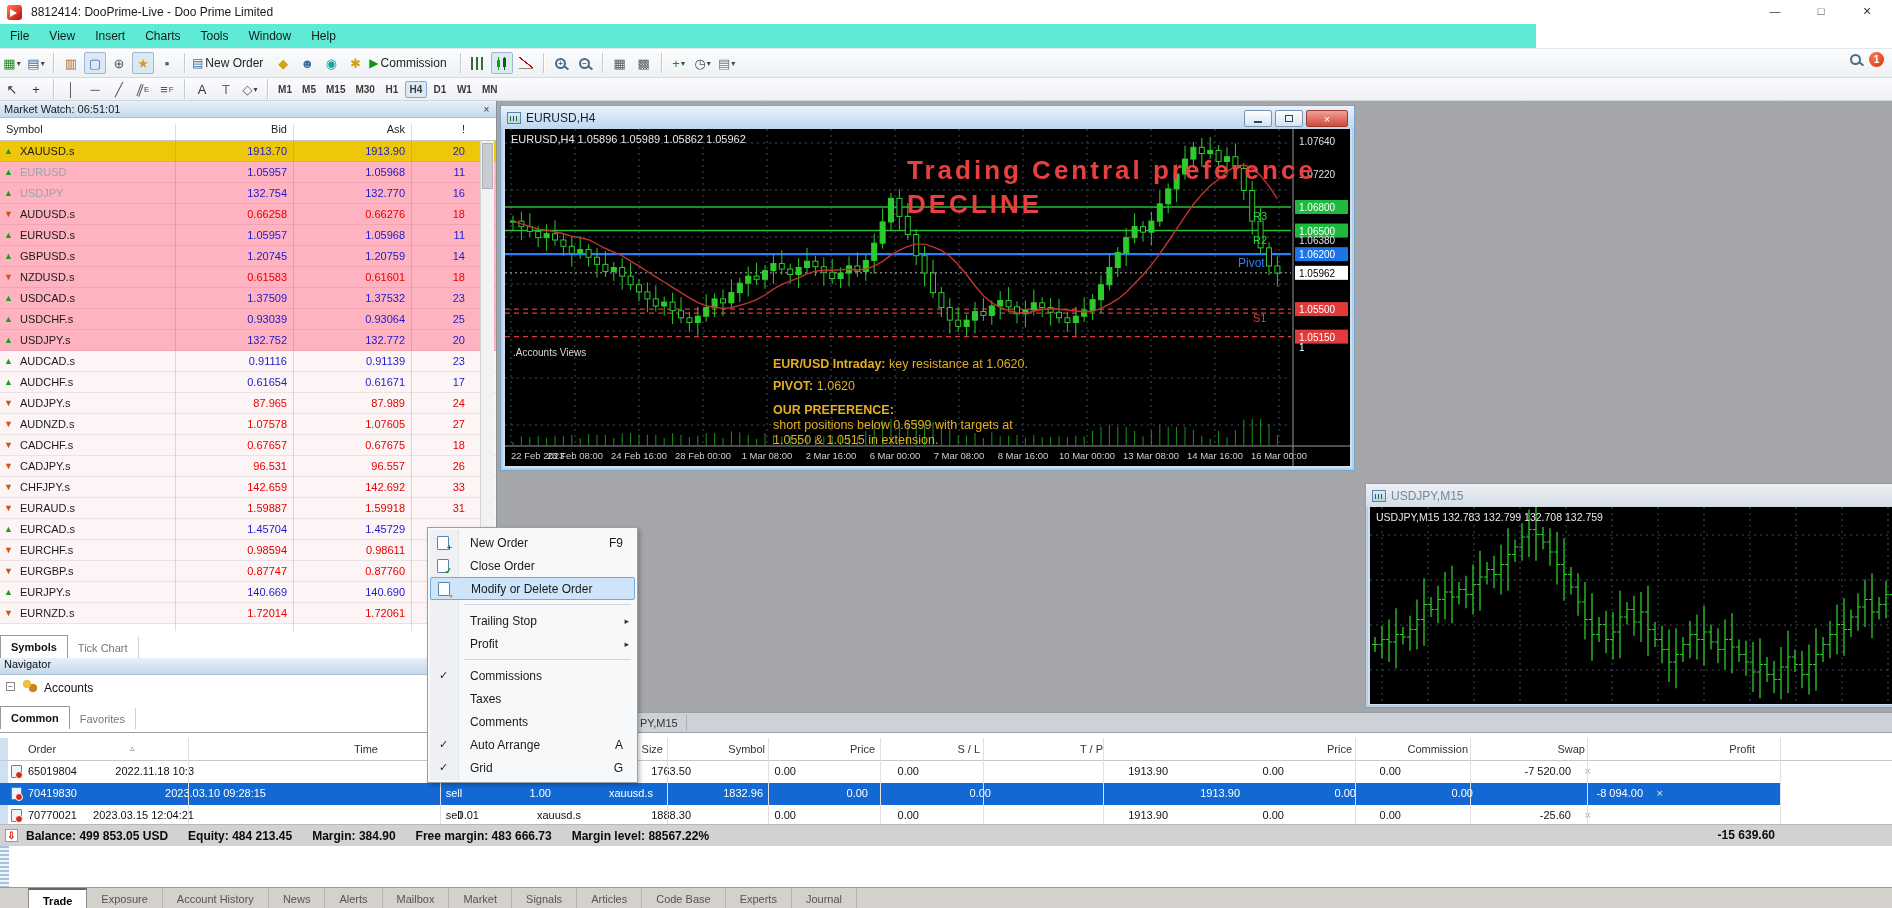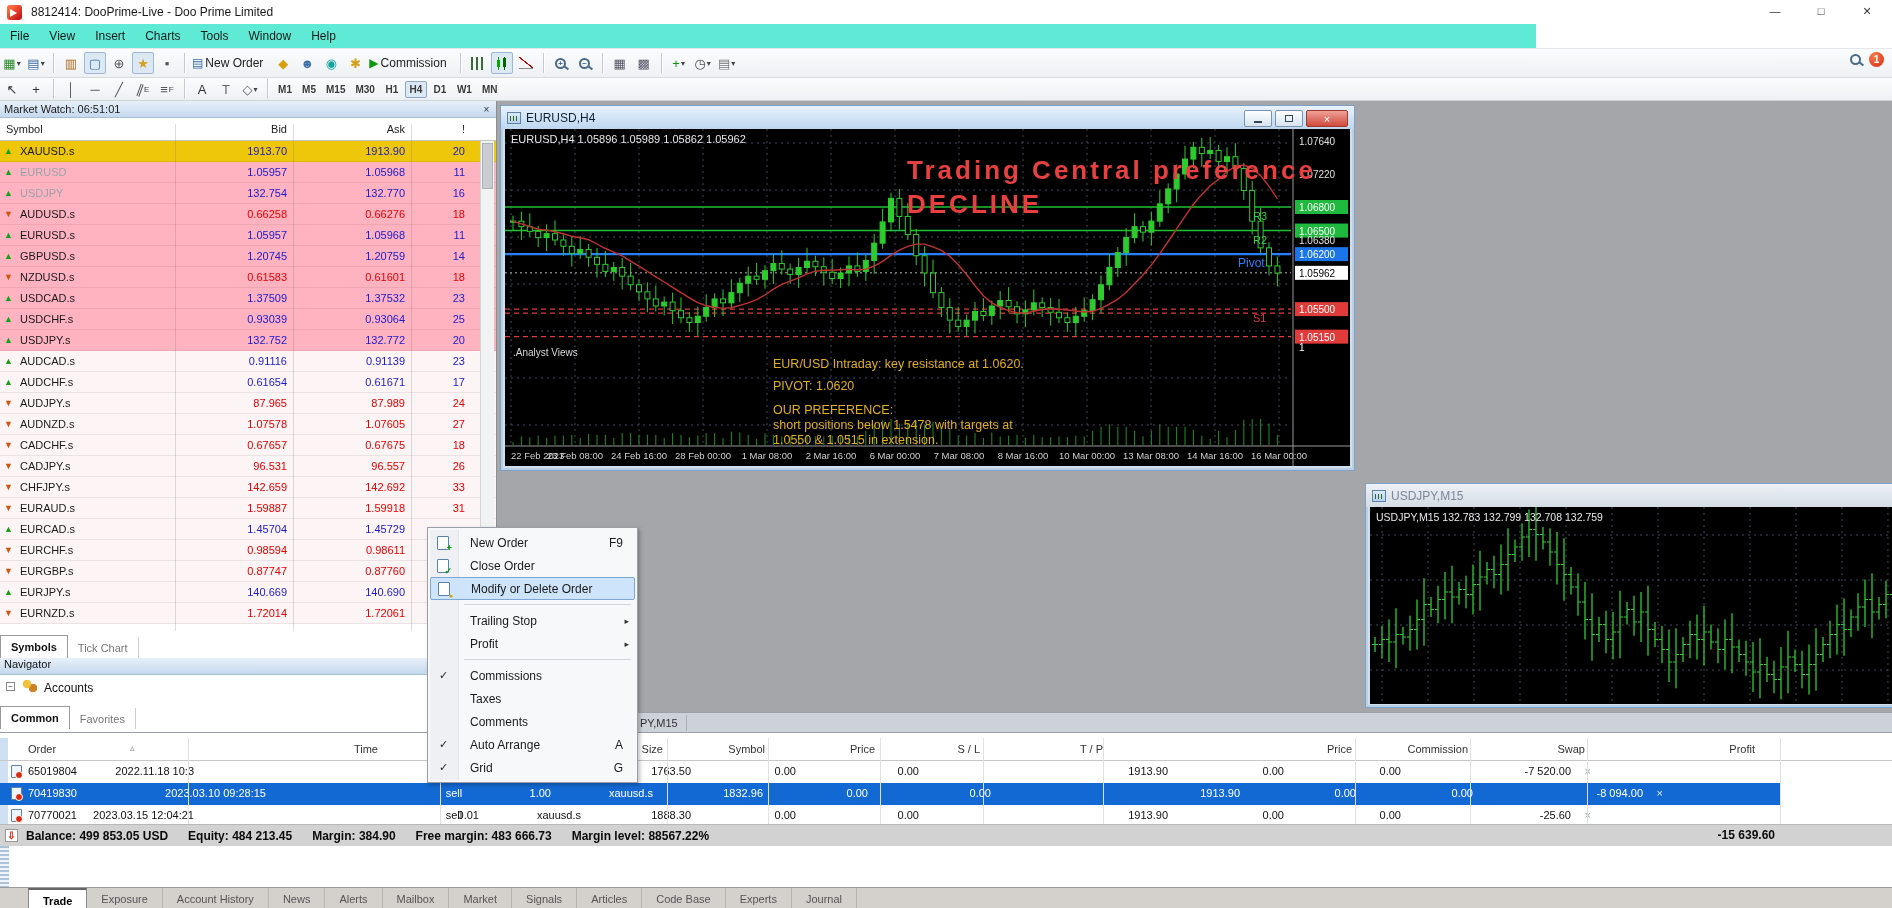--- a/index.html
+++ b/index.html
@@ -73,21 +73,21 @@
   .cbtns{position:absolute;top:4px;display:flex;gap:3px}
   .cbtn{width:28px;height:17px;border:1px solid #7a93ad;border-radius:2px;background:linear-gradient(#fdfeff,#d7e3ef);display:flex;align-items:center;justify-content:center;font-size:9px;color:#345}
   .cbtn.close{width:42px;background:linear-gradient(#f0a298,#cf4a3c);color:#fff;border-color:#9c3a30;font-size:11px}
   .minbar{width:8px;height:2px;background:#345;margin-top:7px}
   .restbox{width:8px;height:7px;border:1px solid #345}
   .client{position:absolute;background:#000;overflow:hidden}
   .chart-info{position:absolute;left:6px;top:4px;color:#e8e8e8;font-size:11px;white-space:pre}
   .tc-red{position:absolute;color:#e84040;font-size:26px;font-weight:bold;letter-spacing:3px;white-space:nowrap}
   #analyst-label{position:absolute;color:#d8d8d8;font-size:10px}
   #analyst-lines{position:absolute;color:#e2ae22;font-size:12.5px;line-height:15px;white-space:nowrap}
-  #analyst-lines b{font-weight:normal}
+  #analyst-lines b{font-weight:bold}
   
   #taskbar-strip{position:absolute;left:497px;top:712px;width:1395px;height:20px;background:#ccd2d8;border-top:1px solid #9aa0a6;display:flex;align-items:center}
   #strip-tab{margin-left:135px;font-size:11px;color:#333;padding:2px 8px;border-right:1px solid #aab0b6;height:16px;display:flex;align-items:center}
   
   #terminal{position:absolute;left:0;top:732px;width:1892px;height:176px;background:#fff;border-top:1px solid #9aa0a6}
   #orders-header{position:absolute;left:0;top:5px;width:1892px;height:23px;border-bottom:1px solid #c8c8c8}
   #orders-header span{position:absolute;top:5px;color:#333}
   .t-colsep{position:absolute;top:5px;height:89px;width:1px;background:#e0e0e0;pointer-events:none}
   .orow{position:absolute;left:0;width:1708px;height:22px}
   .orow.selected{background:#1369d3;color:#fff}
@@ -835,26 +835,26 @@
         <rect x="790" y="173.13980000000066" width="53" height="14" fill="#e03a3a"></rect>
         <text x="794" y="184.13980000000066" fill="#fff" font-size="10">1.05500</text>
         <text x="748" y="193.13980000000066" fill="#e03a3a" font-size="11">S1</text>
         <rect x="790" y="200.6392999999994" width="53" height="14" fill="#e03a3a"></rect>
         <text x="794" y="211.6392999999994" fill="#fff" font-size="10">1.05150</text>
         <text x="794" y="222" fill="#fff" font-size="10">1</text>
       </svg>
     <div class="chart-info">EURUSD,H4 1.05896 1.05989 1.05862 1.05962</div>
     <div class="tc-red" style="left:402px;top:26px">Trading Central preference</div>
     <div class="tc-red" style="left:402px;top:60px">DECLINE</div>
-    <div id="analyst-label" style="left:8px;top:218px">.Analyst Views</div>
+    <div id="analyst-label" style="left:8px;top:218px">.Accounts Views</div>
     <div id="analyst-lines" style="left:268px;top:228px">
         <div style="margin-bottom: 7px;"><b>EUR/USD Intraday:</b>  key resistance at 1.0620.</div>
         <div style="margin-bottom: 9px;"><b>PIVOT:</b>  1.0620</div>
         <div><b>OUR PREFERENCE:</b></div>
-        <div>short positions below 1.5478 with targets at</div>
+        <div>short positions below 0.6599 with targets at</div>
         <div>1.0550 &amp; 1.0515 in extension.</div>
       </div>
   </div>
 </div>
 
 <div class="child-win" style="left:1365px;top:483px;width:540px;height:225px">
   <div class="child-title inactive">
     <span class="chart-win-ico"></span>
     <span>USDJPY,M15</span>
   </div>

